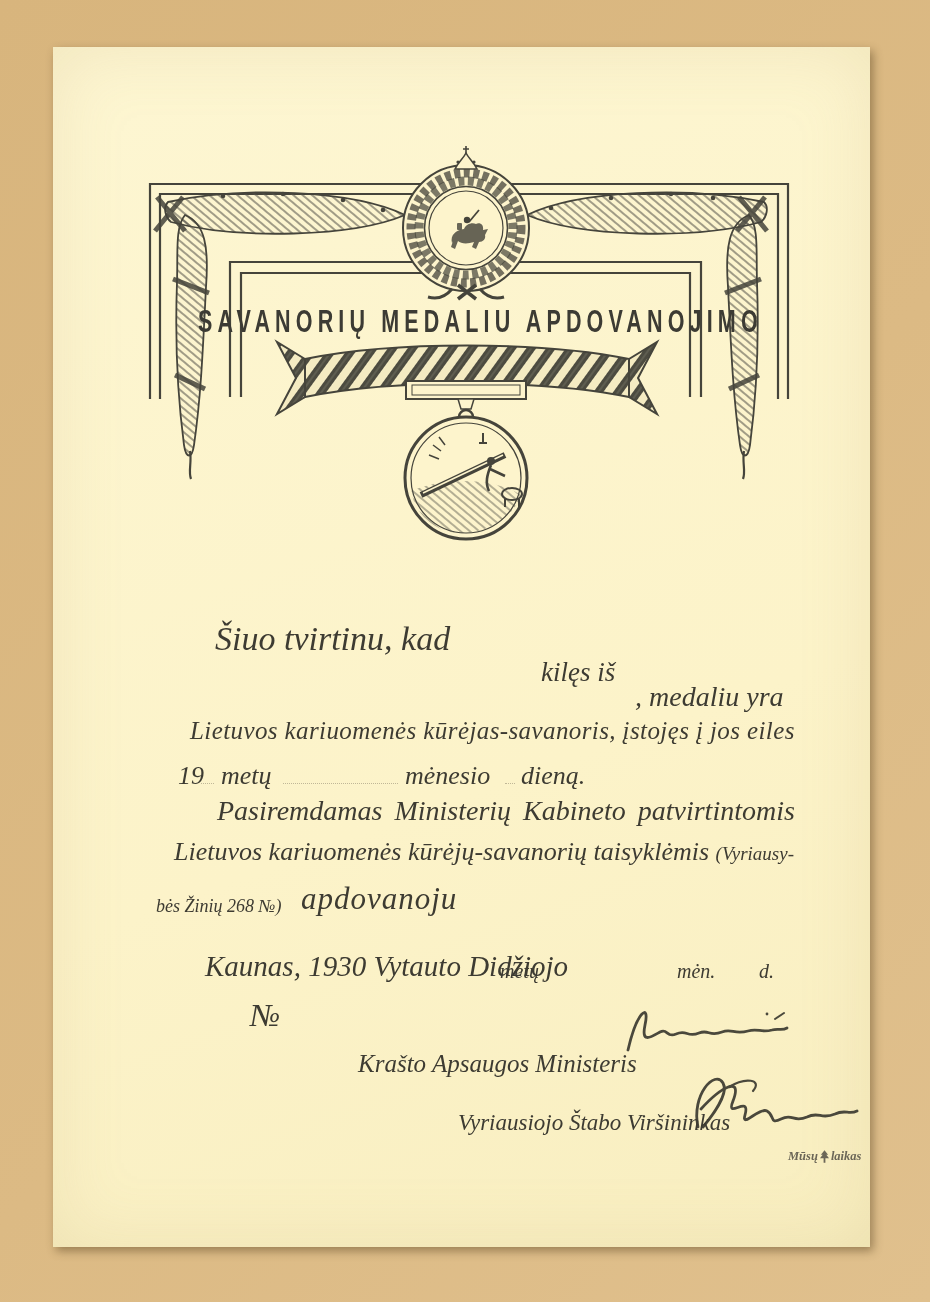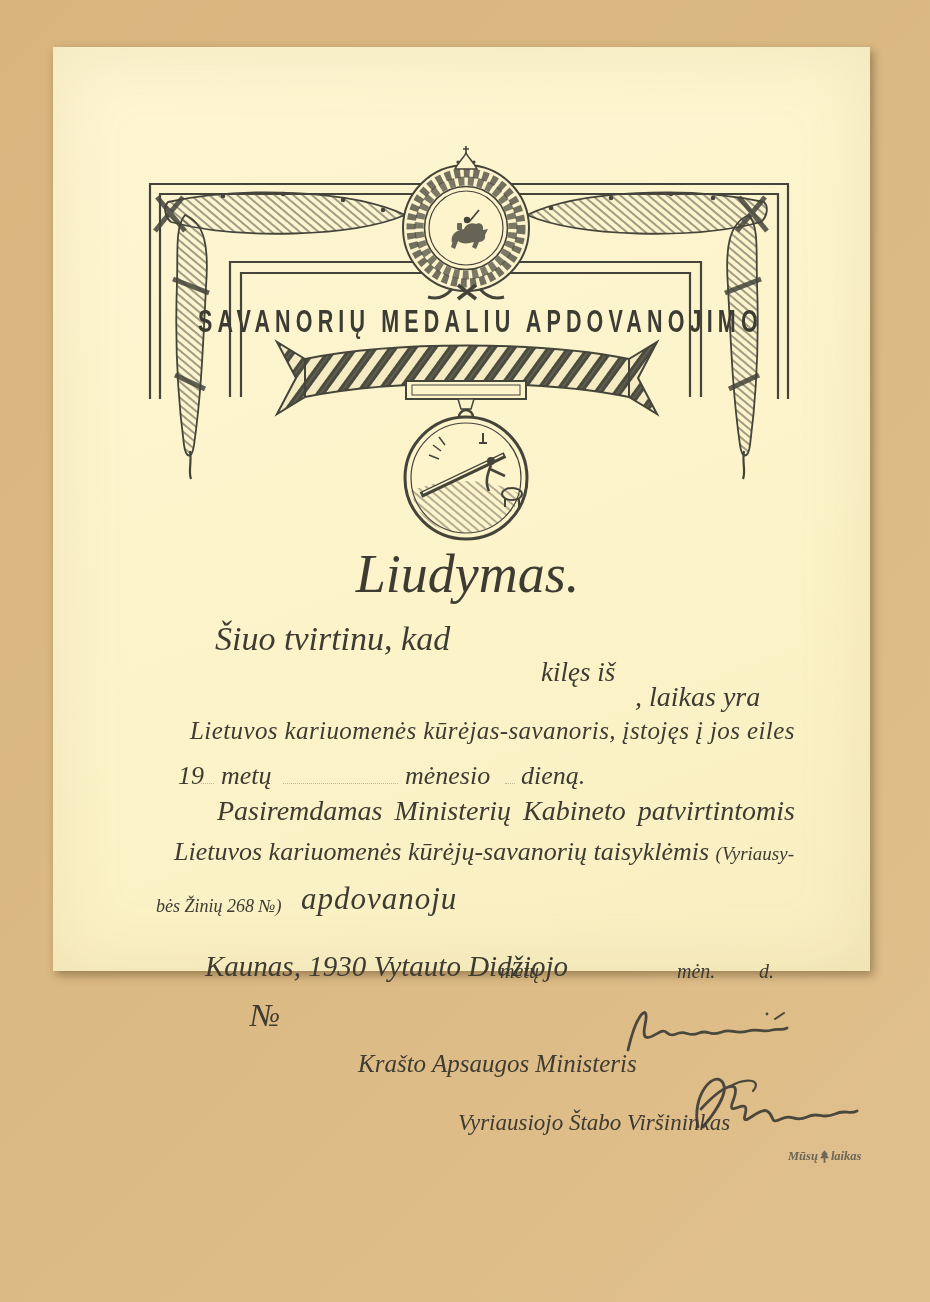--- a/index.html
+++ b/index.html
@@ -2,21 +2,21 @@
 <html><head>
 <meta charset="utf-8">
 <style>
   html,body{margin:0;padding:0;}
   body{
     width:930px;height:1302px;position:relative;overflow:hidden;
     background:linear-gradient(135deg,#d8b57d 0%,#dcba84 55%,#e0c08d 100%);
     font-family:"Liberation Serif","DejaVu Serif",serif;
   }
   .page{
-    position:absolute;left:53px;top:47px;width:817px;height:924px;
+    position:absolute;left:53px;top:47px;width:817px;height:1200px;
     background:linear-gradient(160deg,#fdf6d2 0%,#fcf3c9 60%,#f8eec0 100%);
     box-shadow:3px 4px 9px rgba(70,50,20,.45), inset 0 0 70px rgba(190,160,100,.18);
   }
   .abs{position:absolute;white-space:nowrap;}
   .script{font-style:italic;color:#3d3b32;line-height:1.15;}
   .banner{
     left:102px;top:260px;width:613px;text-align:center;
     font-family:"Liberation Sans","DejaVu Sans",sans-serif;
     font-weight:700;font-size:25px;letter-spacing:6px;color:#3c3b34;
     transform:scaleX(.86) scaleY(1.28);transform-origin:center;
@@ -157,24 +157,23 @@
     </g>
     <g stroke="#4a483c" stroke-width="2.8" fill="none" stroke-linecap="round">
       <path d="M645,1080 C638,1048 662,1022 670,1036 C676,1046 660,1068 650,1080"></path>
       <path d="M648,1062 C668,1040 690,1028 680,1054 C672,1074 698,1046 692,1068 C688,1082 706,1060 714,1064 C722,1068 716,1078 728,1072 C740,1066 740,1076 754,1070 C766,1064 768,1073 782,1067 C792,1062 796,1068 804,1064"></path>
       <path d="M676,1040 C692,1030 710,1032 700,1044" stroke-width="2.2"></path>
     </g>
   </svg>
 
   <div class="abs banner">SAVANORIŲ MEDALIU APDOVANOJIMO</div>
 
-  <div class="abs script doc-title">Liudymas.</div>
   <div class="abs script l-affirm">Šiuo tvirtinu, kad</div>
   <div class="abs script l-born">kilęs iš</div>
-  <div class="abs script l-truly">, laikas yra</div>
+  <div class="abs script l-truly">, medaliu yra</div>
   <div class="abs script l-army">Lietuvos kariuomenės kūrėjas-savanoris, įstojęs į jos eiles</div>
 
   <div>
     <span class="abs script l-year" style="left:125px">19</span>
     <span class="abs blank" style="left:148px;top:716px;width:13px"></span>
     <span class="abs script l-year" style="left:168px">metų</span>
     <span class="abs blank" style="left:230px;top:716px;width:115px"></span>
     <span class="abs script l-year" style="left:352px">mėnesio</span>
     <span class="abs blank" style="left:452px;top:716px;width:10px"></span>
     <span class="abs script l-year" style="left:468px">dieną.</span>

